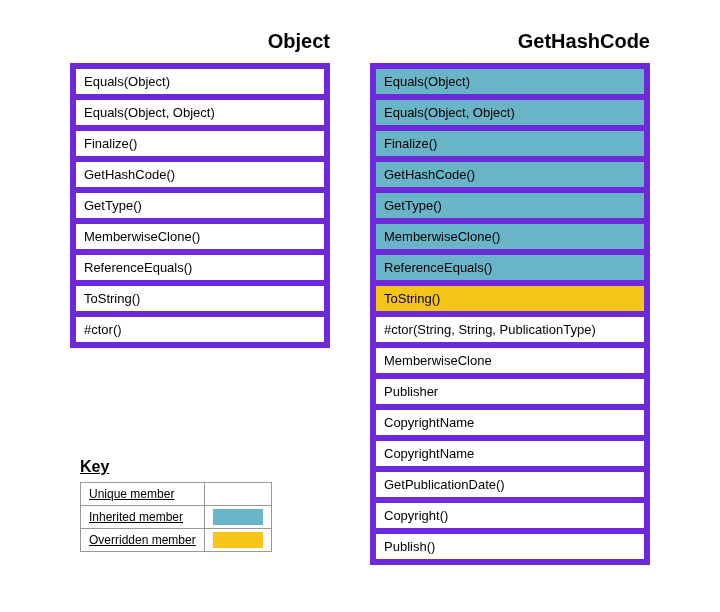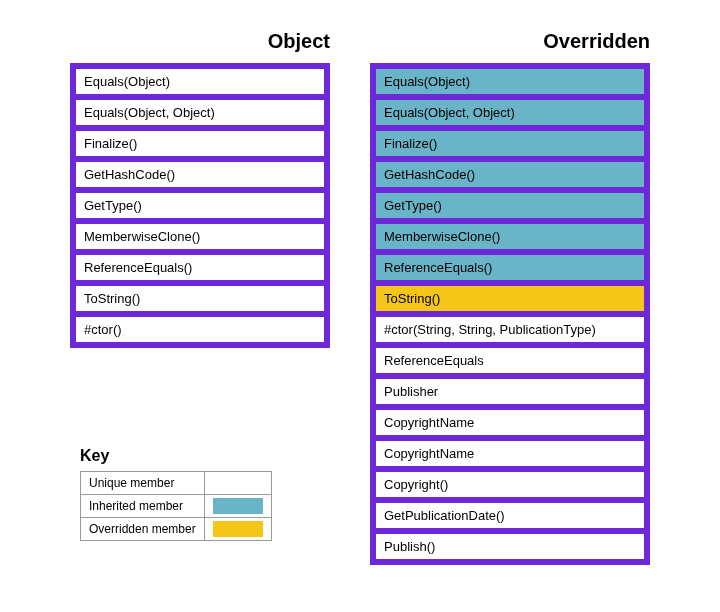--- a/index.html
+++ b/index.html
@@ -47,22 +47,23 @@
     .row-overridden {
       background-color: #f5c518;
       color: #000;
     }
     .row-unique {
       background-color: #ffffff;
     }
     
     .key-section {
       position: absolute;
-      bottom: 51px;
+      bottom: 40px;
       left: 60px;
+      text-decoration: underline;
     }
     .key-title {
       font-weight: bold;
       font-size: 16px;
       margin-bottom: 6px;
     }
     .key-table {
       border-collapse: collapse;
       font-size: 12px;
     }
@@ -128,21 +129,21 @@
               <td class="row-unique">ToString()</td>
             </tr>
             <tr>
               <td class="row-unique">#ctor()</td>
             </tr>
           </tbody>
       </table>
     </div>
 
     <div class="column">
-      <div class="column-title">Overridden</div>
+      <div class="column-title">GetHashCode</div>
       <table class="class-table pub-table">
         <tbody id="publication-tbody">
             <tr>
               <td class="row-inherited">Equals(Object)</td>
             </tr>
             <tr>
               <td class="row-inherited">Equals(Object, Object)</td>
             </tr>
             <tr>
               <td class="row-inherited">Finalize()</td>
@@ -159,36 +160,36 @@
             <tr>
               <td class="row-inherited">ReferenceEquals()</td>
             </tr>
             <tr>
               <td class="row-overridden">ToString()</td>
             </tr>
             <tr>
               <td class="row-unique">#ctor(String, String, PublicationType)</td>
             </tr>
             <tr>
-              <td class="row-unique">ReferenceEquals</td>
+              <td class="row-unique">MemberwiseClone</td>
             </tr>
             <tr>
               <td class="row-unique">Publisher</td>
             </tr>
             <tr>
               <td class="row-unique">CopyrightName</td>
             </tr>
             <tr>
               <td class="row-unique">CopyrightName</td>
             </tr>
             <tr>
+              <td class="row-unique">GetPublicationDate()</td>
+            </tr>
+            <tr>
               <td class="row-unique">Copyright()</td>
-            </tr>
-            <tr>
-              <td class="row-unique">GetPublicationDate()</td>
             </tr>
             <tr>
               <td class="row-unique">Publish()</td>
             </tr>
           </tbody>
       </table>
     </div>
 
   </div>
 

